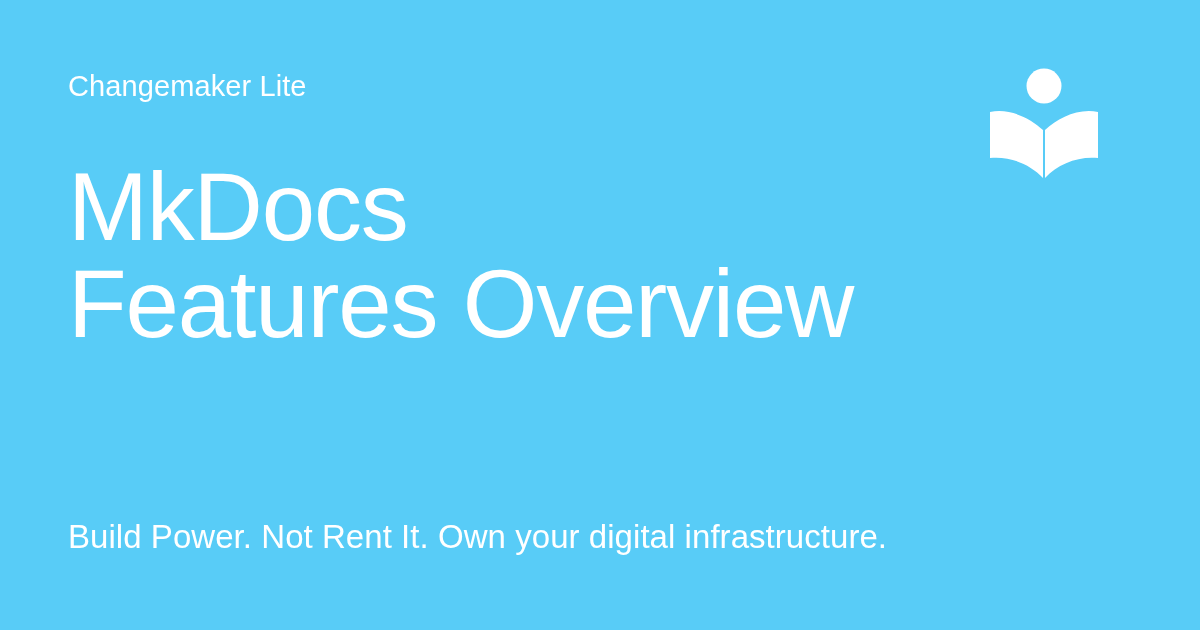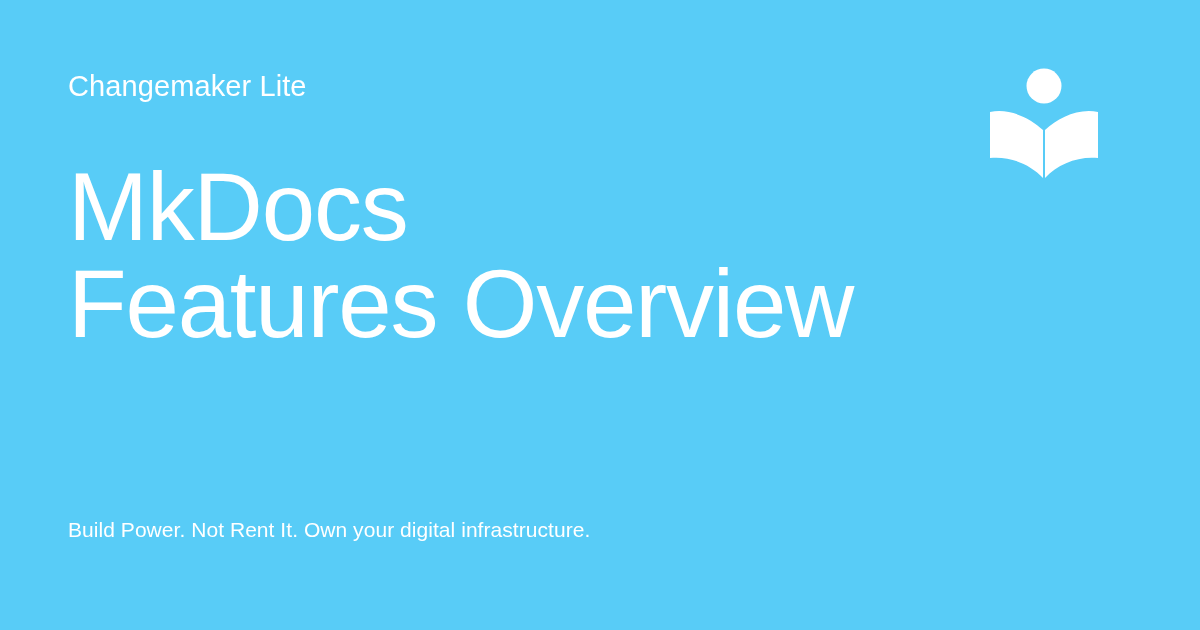--- a/index.html
+++ b/index.html
@@ -64,21 +64,21 @@
   .headline .hl-line {
     display: block;
     white-space: nowrap;
   }
 
   
   .tagline {
     position: absolute;
     left: 68px;
     top: 516px;
-    font-size: 21px;
+    font-size: 33px;
     line-height: 1.3;
     font-weight: 400;
     color: #ffffff;
     letter-spacing: 0.05px;
     white-space: nowrap;
   }
 </style>
 </head>
 <body>
 

